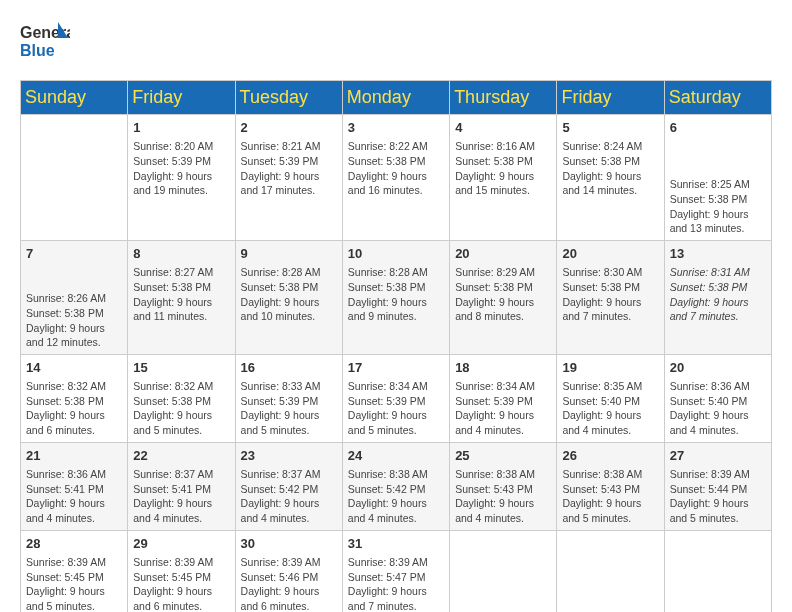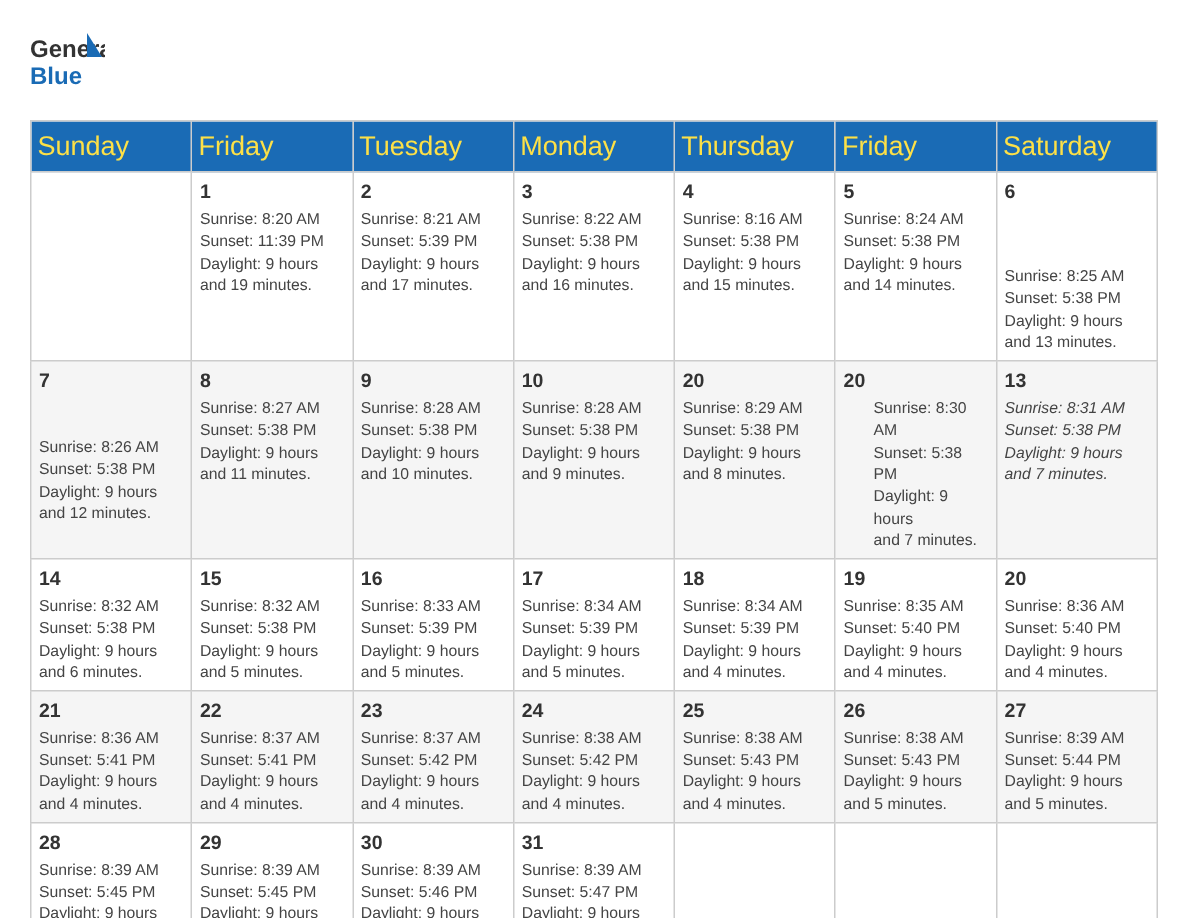--- a/index.html
+++ b/index.html
@@ -107,21 +107,21 @@
         <th>Friday</th>
         <th>Saturday</th>
       </tr>
   </thead>
   <tbody id="calendar-body">
   <tr>
         <td class="empty-cell"></td>
         <td>
           <span class="day-num">1</span>
           <div class="day-info" style="white-space: pre-line;">Sunrise: 8:20 AM
-Sunset: 11:39 PM
+Sunset: 5:39 PM
 Daylight: 9 hours
 and 19 minutes.</div>
         </td>
         <td>
           <span class="day-num">2</span>
           <div class="day-info" style="white-space: pre-line;">Sunrise: 8:21 AM
 Sunset: 5:39 PM
 Daylight: 9 hours
 and 17 minutes.</div>
         </td>
@@ -185,21 +185,21 @@
         </td>
         <td>
           <span class="day-num">20</span>
           <div class="day-info" style="white-space: pre-line;">Sunrise: 8:29 AM
 Sunset: 5:38 PM
 Daylight: 9 hours
 and 8 minutes.</div>
         </td>
         <td>
           <span class="day-num">20</span>
-          <div class="day-info" style="white-space: pre-line; margin-left: 20px;">Sunrise: 8:30 AM
+          <div class="day-info" style="white-space: pre-line;">Sunrise: 8:30 AM
 Sunset: 5:38 PM
 Daylight: 9 hours
 and 7 minutes.</div>
         </td>
         <td>
           <span class="day-num">13</span>
           <div class="day-info" style="white-space: pre-line; font-style: italic;">Sunrise: 8:31 AM
 Sunset: 5:38 PM
 Daylight: 9 hours
 and 7 minutes.</div>

